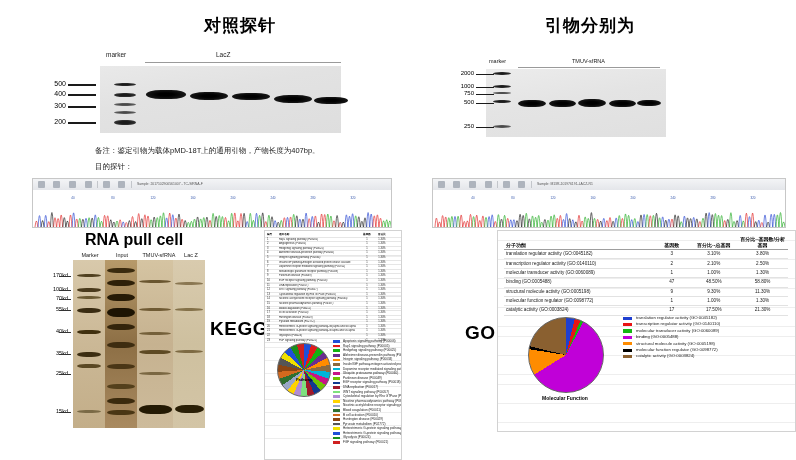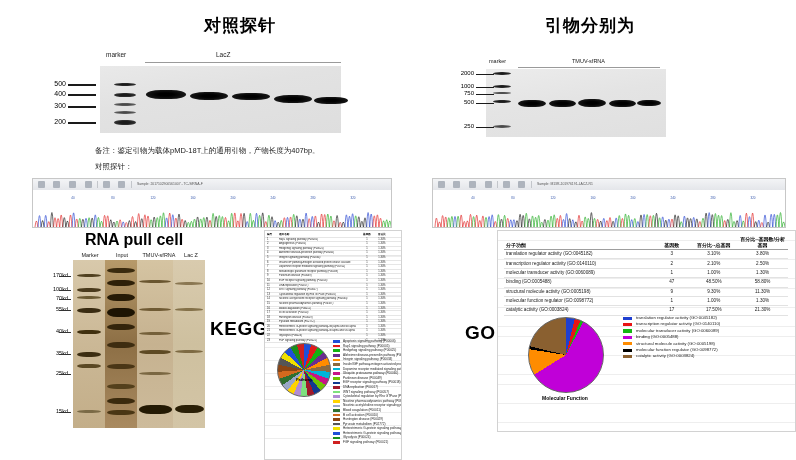--- a/index.html
+++ b/index.html
@@ -112,21 +112,21 @@
   <div class="mw-tick" style="left:68px;top:84px;width:28px;"></div>
   <div class="mw-label" style="left:44px;top:90px;width:22px;">400</div>
   <div class="mw-tick" style="left:68px;top:94px;width:28px;"></div>
   <div class="mw-label" style="left:44px;top:102px;width:22px;">300</div>
   <div class="mw-tick" style="left:68px;top:106px;width:28px;"></div>
   <div class="mw-label" style="left:44px;top:118px;width:22px;">200</div>
   <div class="mw-tick" style="left:68px;top:122px;width:28px;"></div>
 </div>
 
 <div class="gel-caption" style="left:95px;top:144px;">备注：鉴定引物为载体pMD-18T上的通用引物，产物长度为407bp。</div>
-<div class="gel-caption" style="left:95px;top:160px;">对照探针：</div>
+<div class="gel-caption" style="left:95px;top:160px;">目的探针：</div>
 
 <div class="abs panel-title" style="left:490px;top:14px;width:200px;">引物分别为</div>
 
 <div class="gel-wrap" style="left:0;top:0;">
   <div class="gel-lanehdr" style="left:489px;top:58px;font-size:5.5px;">marker</div>
   <div class="gel-lanehdr" style="left:572px;top:58px;font-size:5.5px;">TMUV-sfRNA</div>
   <div class="gel-rule" style="left:518px;top:67px;width:142px;"></div>
 
   <div class="gel-box g2" style="left:486px;top:69px;width:180px;height:68px;"></div>
 

